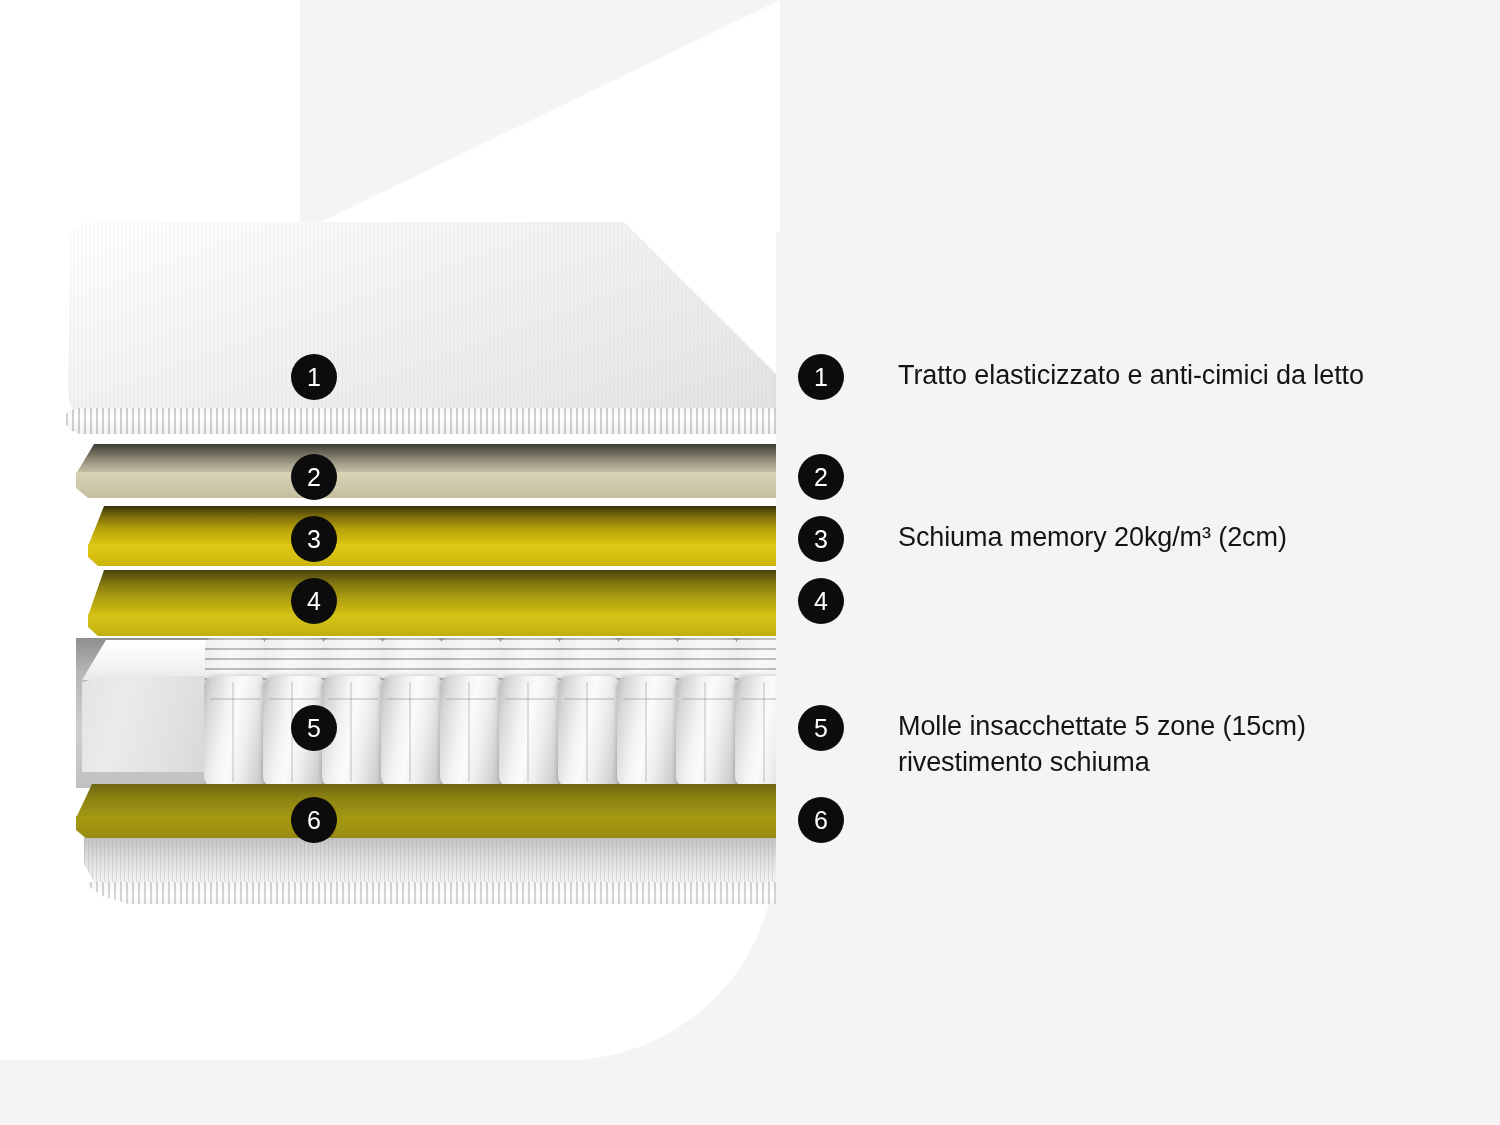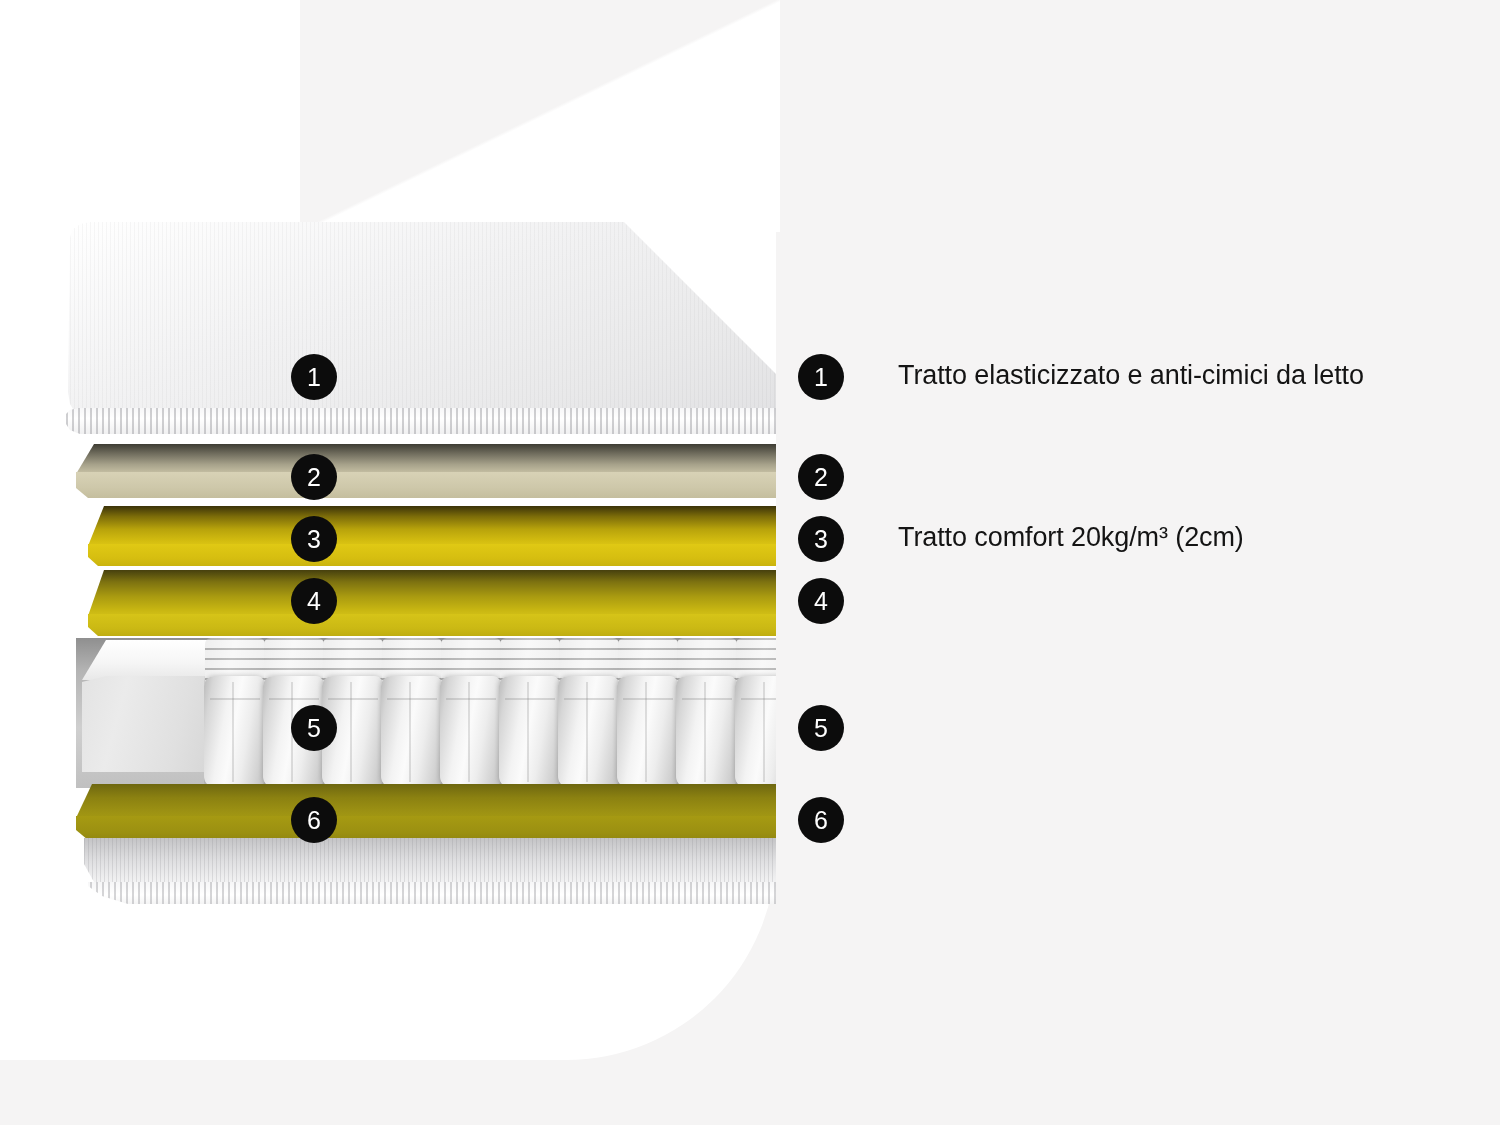--- a/index.html
+++ b/index.html
@@ -455,24 +455,26 @@
 <div id="legend">
     <div class="legend-item" style="top: 354px;">
       <div class="legend-badge">1</div>
       <div class="legend-text">Tratto elasticizzato e anti-cimici da letto</div>
     </div>
     <div class="legend-item" style="top: 454px;">
       <div class="legend-badge">2</div>
     </div>
     <div class="legend-item" style="top: 516px;">
       <div class="legend-badge">3</div>
-      <div class="legend-text">Tratto comfort 20kg/m³ (2cm)</div>
+      <div class="legend-text">Schiuma memory 20kg/m³ (2cm)</div>
     </div>
     <div class="legend-item" style="top: 578px;">
       <div class="legend-badge">4</div>
     </div>
     <div class="legend-item" style="top: 705px;">
       <div class="legend-badge">5</div>
+      <div class="legend-text">Molle insacchettate 5 zone (15cm)
+rivestimento schiuma</div>
     </div>
     <div class="legend-item" style="top: 797px;">
       <div class="legend-badge">6</div>
     </div>
   </div>
 
 </body></html>

